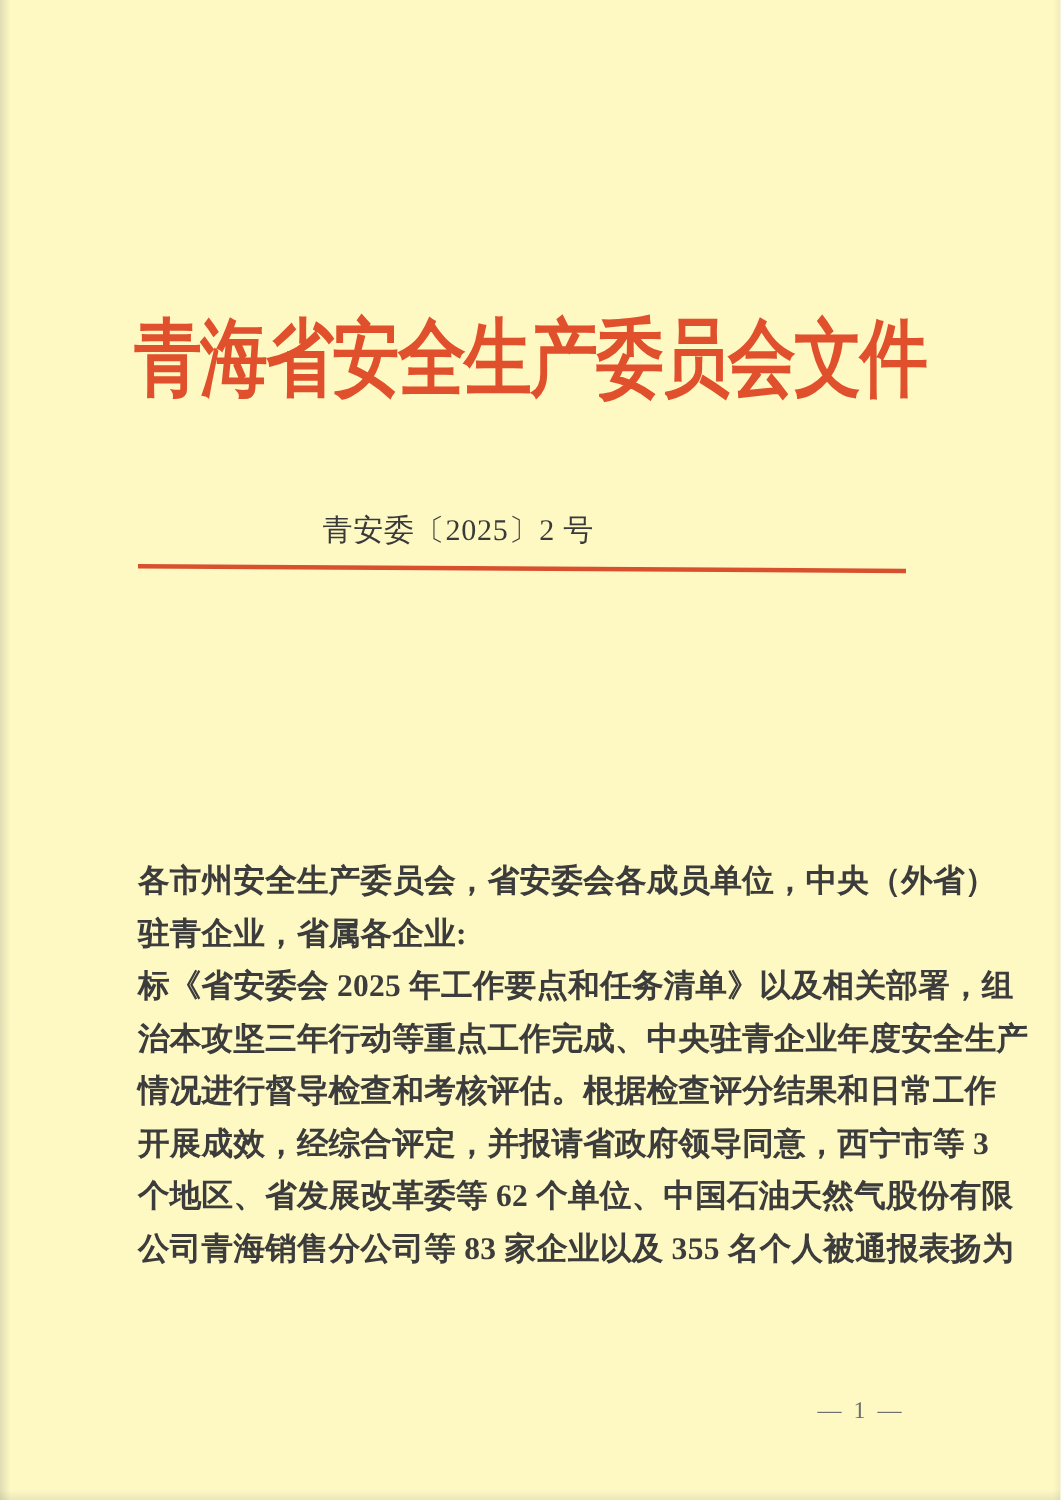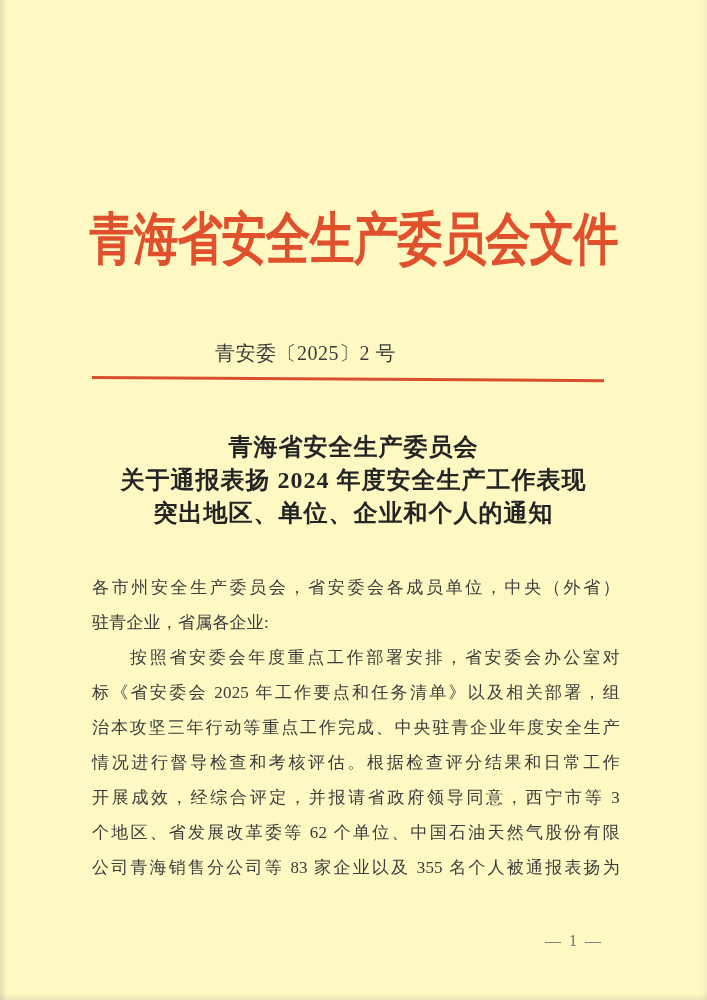--- a/index.html
+++ b/index.html
@@ -68,23 +68,24 @@
     line-height: 33px;
     font-weight: bold;
     color: #242424;
     letter-spacing: 1px;
   }
 
   .body-text {
     position: absolute;
     left: 92px; top: 570px;
     width: 528px;
-    font-size: 17px;
+    font-size: 21px;
     color: #3c3c3c;
     letter-spacing: 0.2px;
+    font-weight: bold;
   }
   .body-line {
     height: 35px;
     line-height: 35px;
     text-align: justify;
     text-align-last: justify;
     text-justify: inter-character;
     white-space: nowrap;
     overflow: visible;
   }
@@ -108,30 +109,24 @@
   <div class="edge-left"></div>
   <div class="edge-bottom"></div>
   <div class="edge-right"></div>
 
   <div class="letterhead">青海省安全生产委员会文件</div>
 
   <div class="doc-number">青安委〔2025〕2 号</div>
 
   <div class="red-rule"></div>
 
-  <div class="doc-title">
-    <div class="title-line">青海省安全生产委员会</div>
-    <div class="title-line">关于通报表扬 2024 年度安全生产工作表现</div>
-    <div class="title-line">突出地区、单位、企业和个人的通知</div>
-  </div>
 
   <div class="body-text">
     <div class="body-line">各市州安全生产委员会，省安委会各成员单位，中央（外省）</div>
     <div class="body-line short">驻青企业，省属各企业:</div>
-    <div class="body-line indent">按照省安委会年度重点工作部署安排，省安委会办公室对</div>
     <div class="body-line">标《省安委会 2025 年工作要点和任务清单》以及相关部署，组</div>
     <div class="body-line">治本攻坚三年行动等重点工作完成、中央驻青企业年度安全生产</div>
     <div class="body-line">情况进行督导检查和考核评估。根据检查评分结果和日常工作</div>
     <div class="body-line">开展成效，经综合评定，并报请省政府领导同意，西宁市等 3</div>
     <div class="body-line">个地区、省发展改革委等 62 个单位、中国石油天然气股份有限</div>
     <div class="body-line">公司青海销售分公司等 83 家企业以及 355 名个人被通报表扬为</div>
   </div>
 
   <div class="page-number">— 1 —</div>
 

